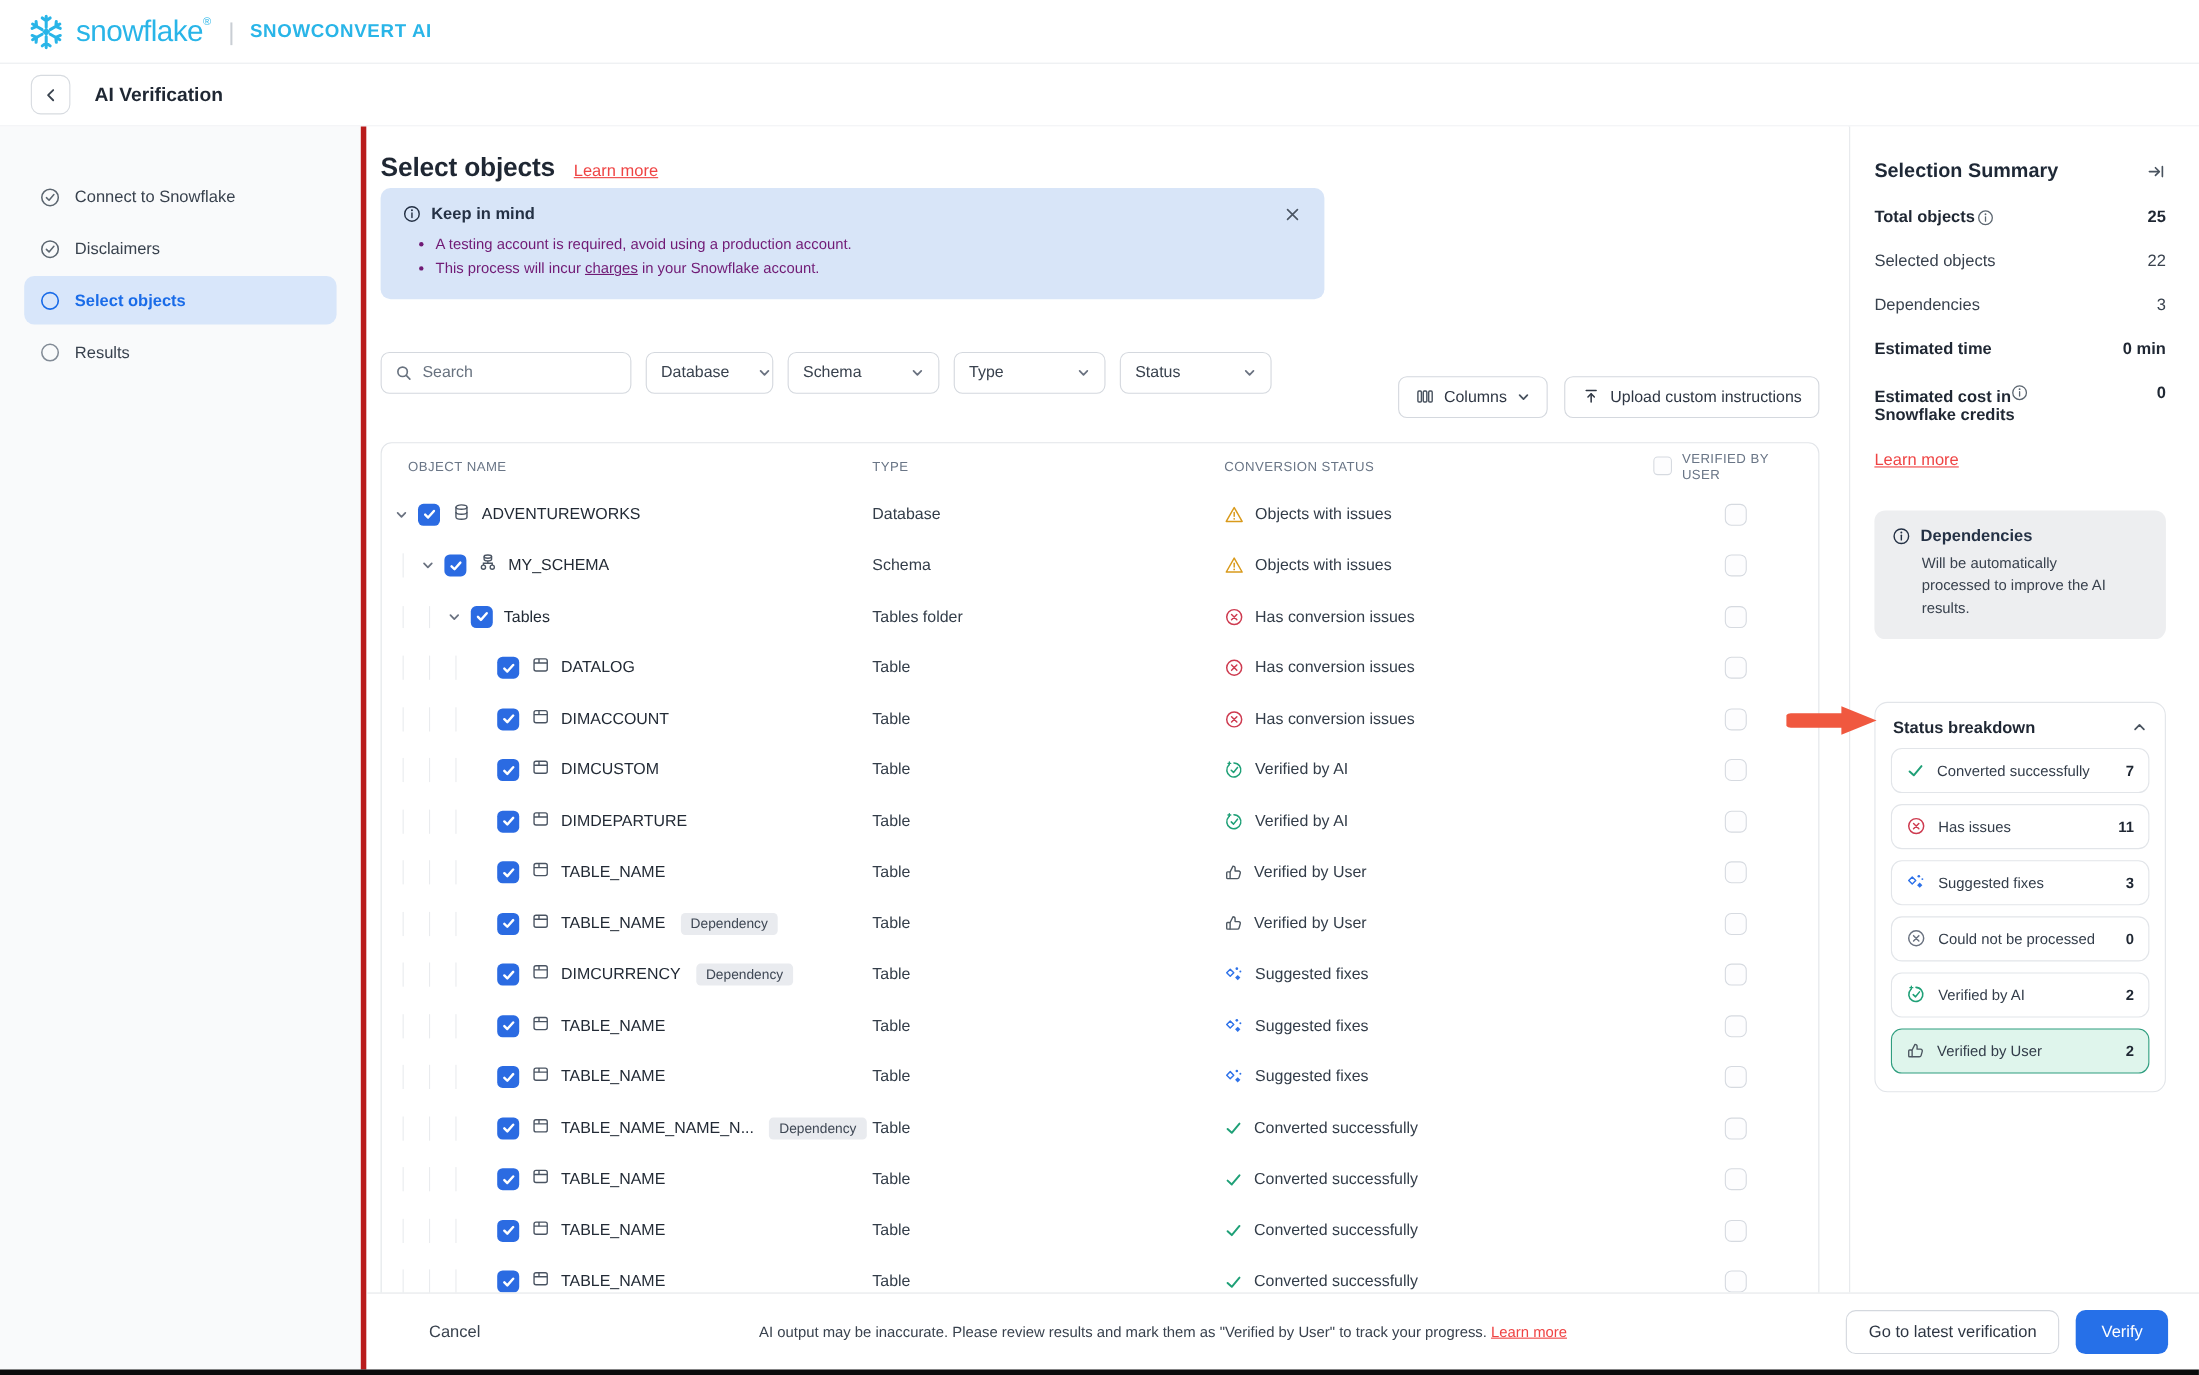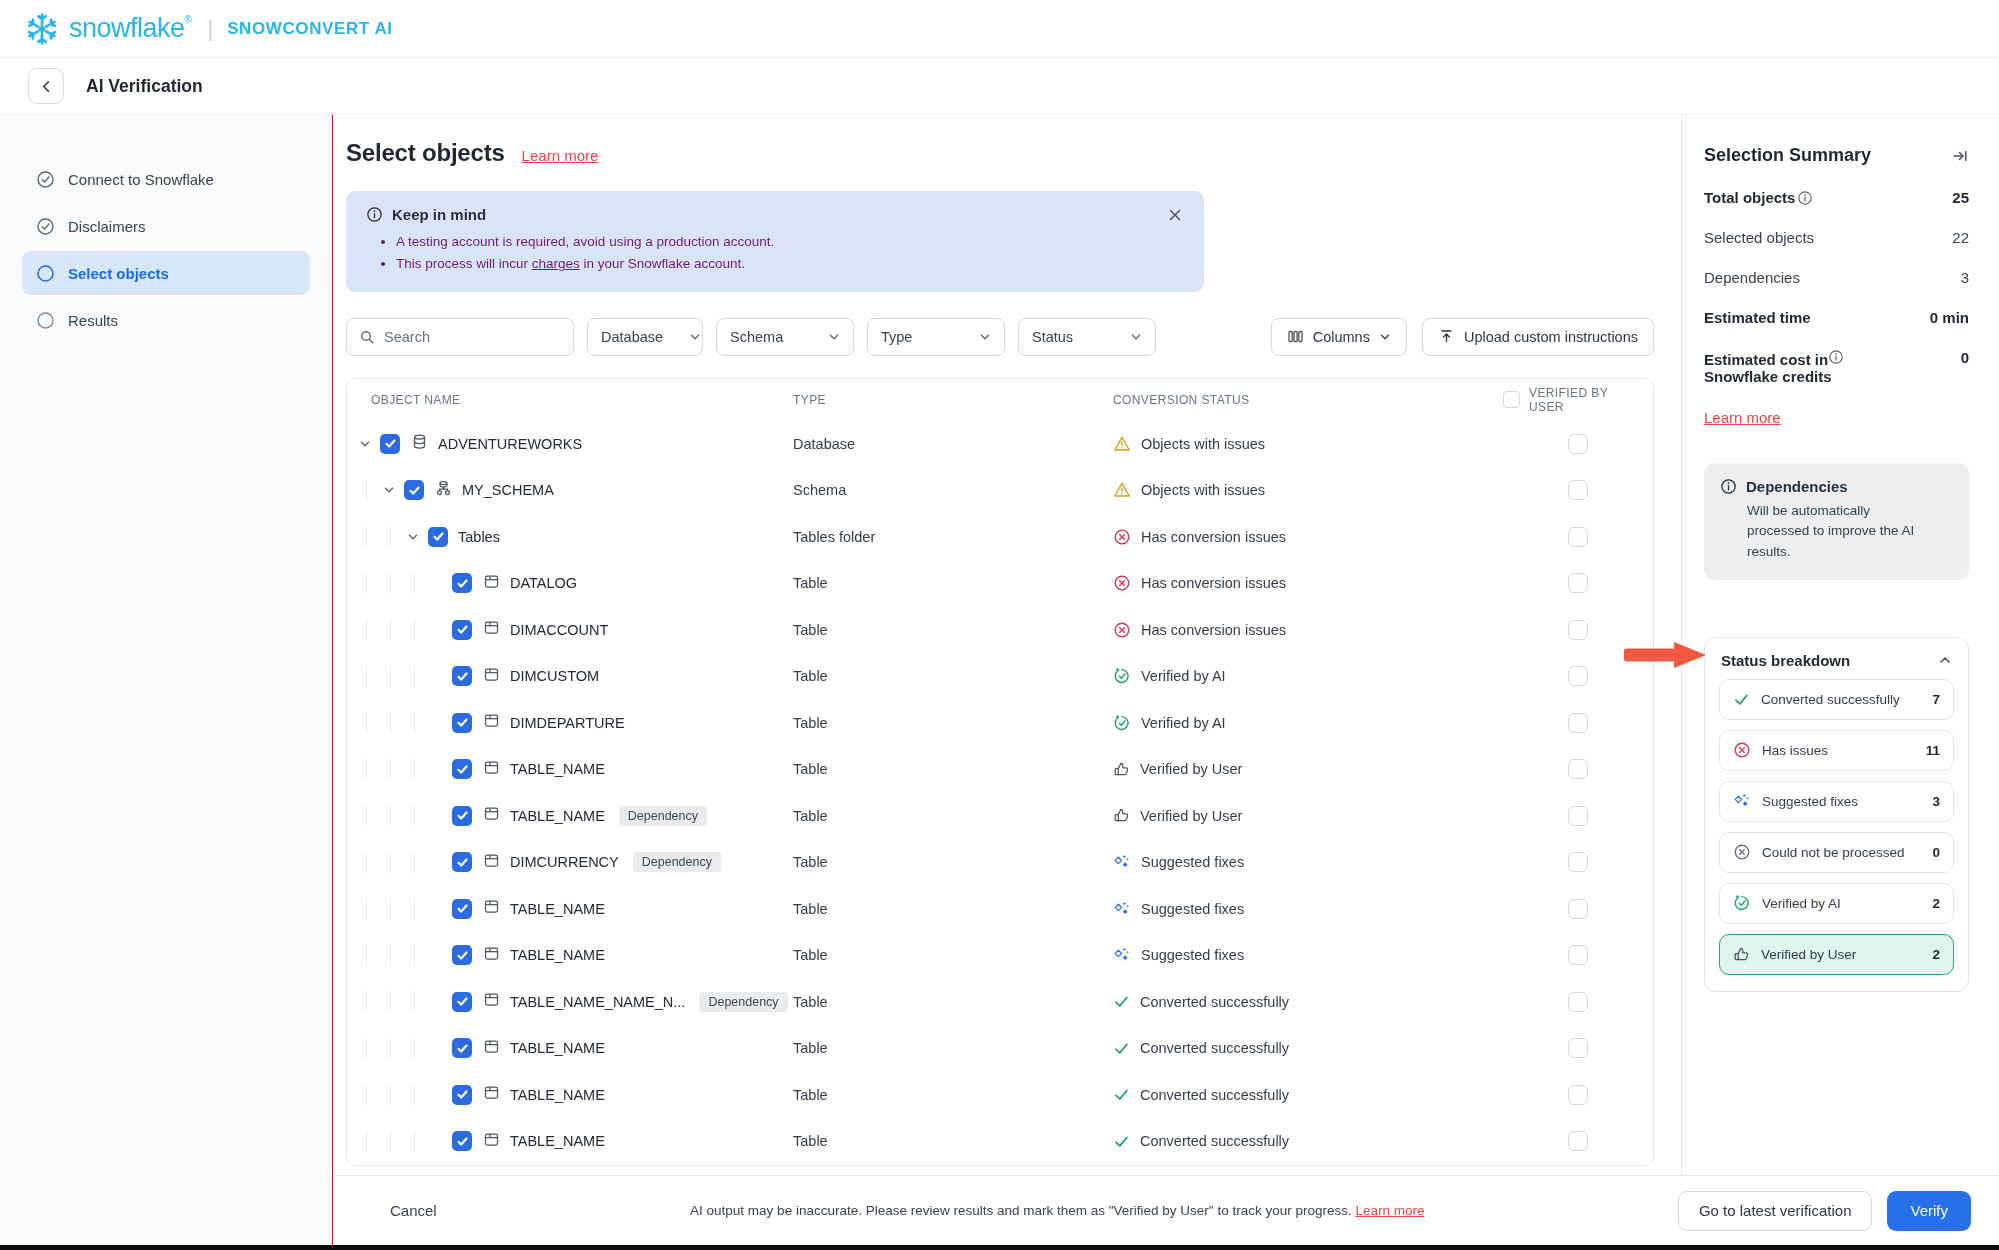--- a/index.html
+++ b/index.html
@@ -12,47 +12,47 @@
   #topbar { position:absolute; top:0; left:0; right:0; height:58px; background:#fff; border-bottom:1px solid #E8EAED; display:flex; align-items:center; padding:12px 24px; }
   .brandword { font-size:27px; color:#29B5E8; margin-left:9px; letter-spacing:-0.5px; }
   .brandreg { font-size:10px; color:#29B5E8; vertical-align:14px; }
   .brandsep { color:#C9CED4; font-size:22px; font-weight:300; margin:0 14px 0 16px; }
   .product { font-size:17px; font-weight:bold; color:#29B5E8; letter-spacing:0.6px; }
   #pagebar { position:absolute; top:58px; left:0; right:0; height:57px; background:#fff; border-bottom:1px solid #EDEFF2; display:flex; align-items:center; padding:0 28px; }
   .backbtn { width:36px; height:36px; border:1px solid #D7DBE0; border-radius:9px; background:#fff; display:flex; align-items:center; justify-content:center; cursor:pointer; }
   .pagetitle { font-size:17.5px; font-weight:bold; color:#1F2733; margin-left:22px; }
 
   
-  #sidebar { position:absolute; top:115px; left:0; width:333px; bottom:5px; background:#F9FAFB; border-right:1px solid #b91c1c; padding:42px 22px 0 22px; }
+  #sidebar { position:absolute; top:115px; left:0; width:333px; bottom:5px; background:#F9FAFB; border-right:5px solid #b91c1c; padding:42px 22px 0 22px; }
   .step { display:flex; align-items:center; gap:13px; height:44px; padding:0 14px; border-radius:9px; font-size:15px; color:#39424E; margin-bottom:3px; cursor:pointer; }
   .step .lbl { font-weight:500; }
   .step.active { background:#D8E6FA; color:#1A6CE8; }
   .step.active .lbl { font-weight:bold; }
 
   
   #main { position:absolute; top:115px; left:334px; width:1346px; bottom:75px; background:#fff; padding:24px 26px 0 12px; }
   .titlerow { display:flex; align-items:baseline; gap:17px; }
   .h1 { font-size:24px; font-weight:bold; color:#1F2733; letter-spacing:-0.2px; }
   .link { color:#ef4444; text-decoration:underline; cursor:pointer; }
   .titlerow .link { font-size:15px; }
 
-  .banner { margin-top:24px; width:858px; background:#D8E5F8; border-radius:9px; padding:15px 20px 16px 20px; position:relative; }
+  .banner { margin-top:4px; width:858px; background:#D8E5F8; border-radius:9px; padding:15px 20px 16px 20px; position:relative; }
   .banner-title { display:flex; align-items:center; gap:9px; font-size:15px; font-weight:bold; color:#243145; }
   .banner ul { margin:8px 0 0 30px; }
   .banner li { font-size:13.5px; color:#701a75; line-height:1.65; }
   .banner .close { position:absolute; top:17px; right:22px; cursor:pointer; }
   .ulink { text-decoration:underline; cursor:pointer; }
 
   .filters { margin-top:26px; display:flex; align-items:center; gap:13px; }
   .search { width:228px; height:38px; border:1px solid #D4D8DE; border-radius:8px; background:#fff; display:flex; align-items:center; padding:0 12px; gap:9px; }
   .search input { border:none; outline:none; font-size:14.5px; color:#39424E; width:100%; font-family:"Liberation Sans",sans-serif; background:transparent; }
   .search input::placeholder { color:#68727F; }
   .select { height:38px; border:1px solid #D4D8DE; border-radius:8px; background:#fff; display:flex; align-items:center; gap:26px; padding:0 13px; font-size:14.5px; color:#39424E; cursor:pointer; }
   .select.w1{ width:116px; } .select.w2{ width:138px; justify-content:space-between; }
-  .btn { height:38px; border:1px solid #D4D8DE; border-radius:8px; background:#fff; display:flex; align-items:center; gap:9px; padding:0 15px; font-size:14.5px; color:#2E3643; cursor:pointer; font-family:"Liberation Sans",sans-serif; }
+  .btn { height:38px; border:1px solid #D4D8DE; border-radius:8px; background:#fff; display:flex; align-items:center; gap:9px; padding:0 15px; font-size:14.5px; color:#2E3643; cursor:pointer; font-family:"Liberation Sans",sans-serif;margin-top:44px; }
   .toolgroup { margin-left:auto; display:flex; gap:15px; }
 
   
   .tablecard { margin-top:22px; border:1px solid #E2E5E9; border-radius:10px; background:#fff; overflow:hidden; }
   .thead { display:flex; align-items:center; height:42px; }
   .thead .hc { font-size:12px; color:#697586; letter-spacing:0.4px; }
   .c-name { flex:1; display:flex; align-items:center; min-width:0; position:relative; }
   .c-type { width:320px; flex:none; font-size:14.5px; color:#333D49; }
   .c-status { width:390px; flex:none; display:flex; align-items:center; gap:10px; font-size:14.5px; color:#333D49; }
   .c-verified { width:150px; flex:none; display:flex; justify-content:center; align-items:center; gap:9px; }

